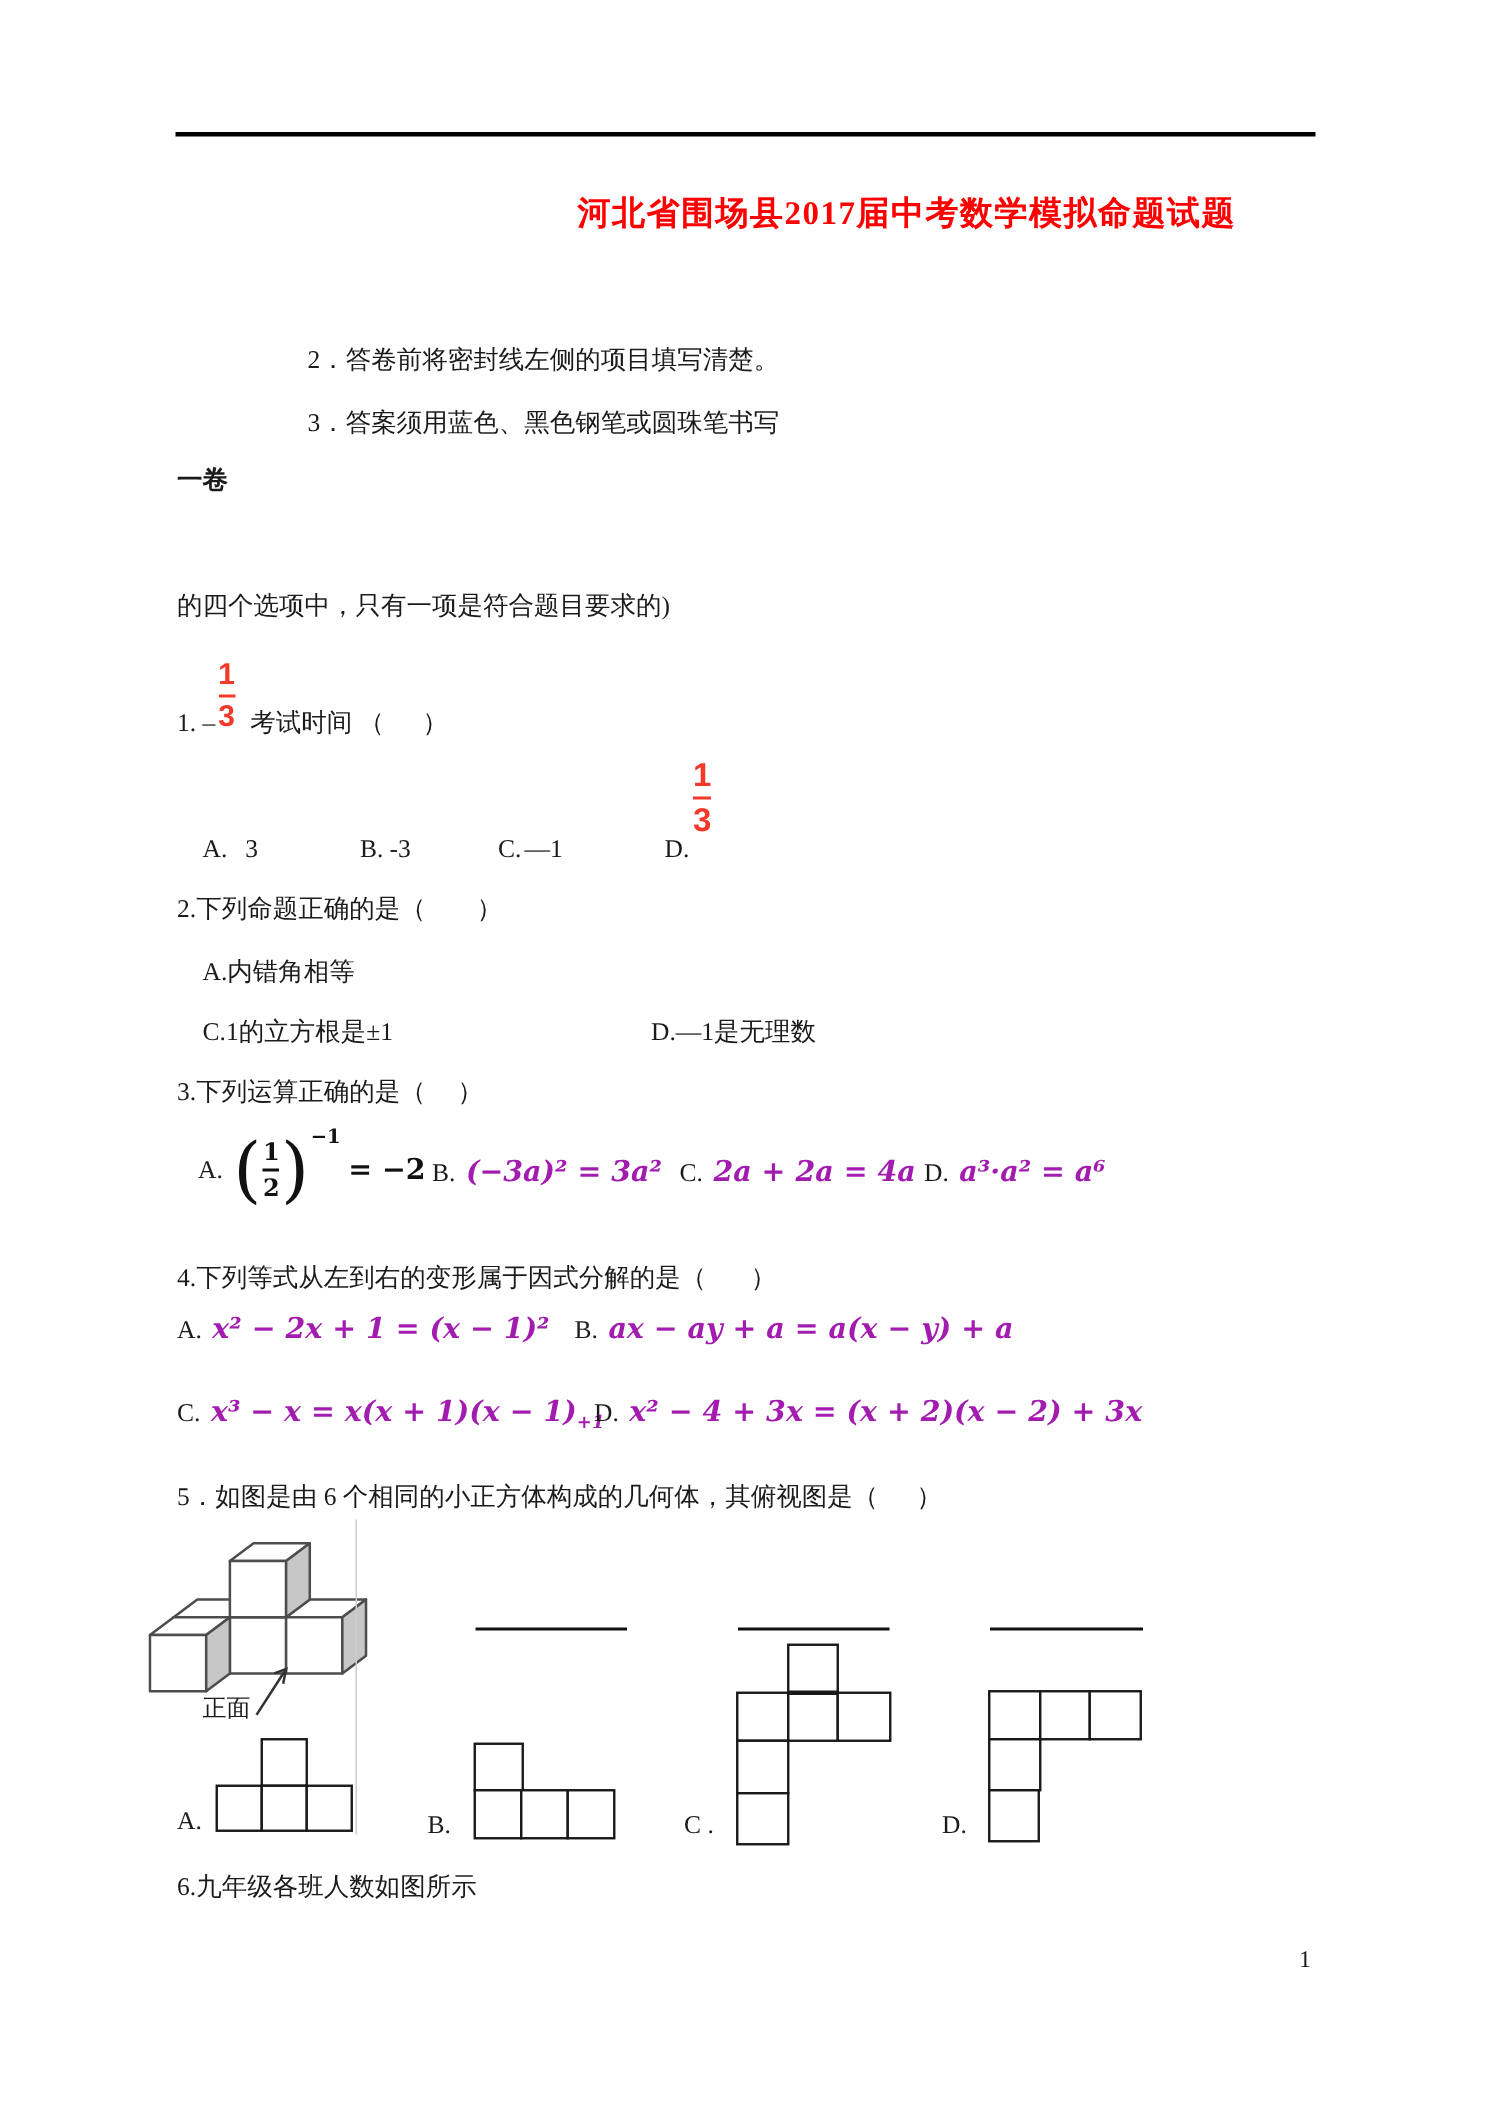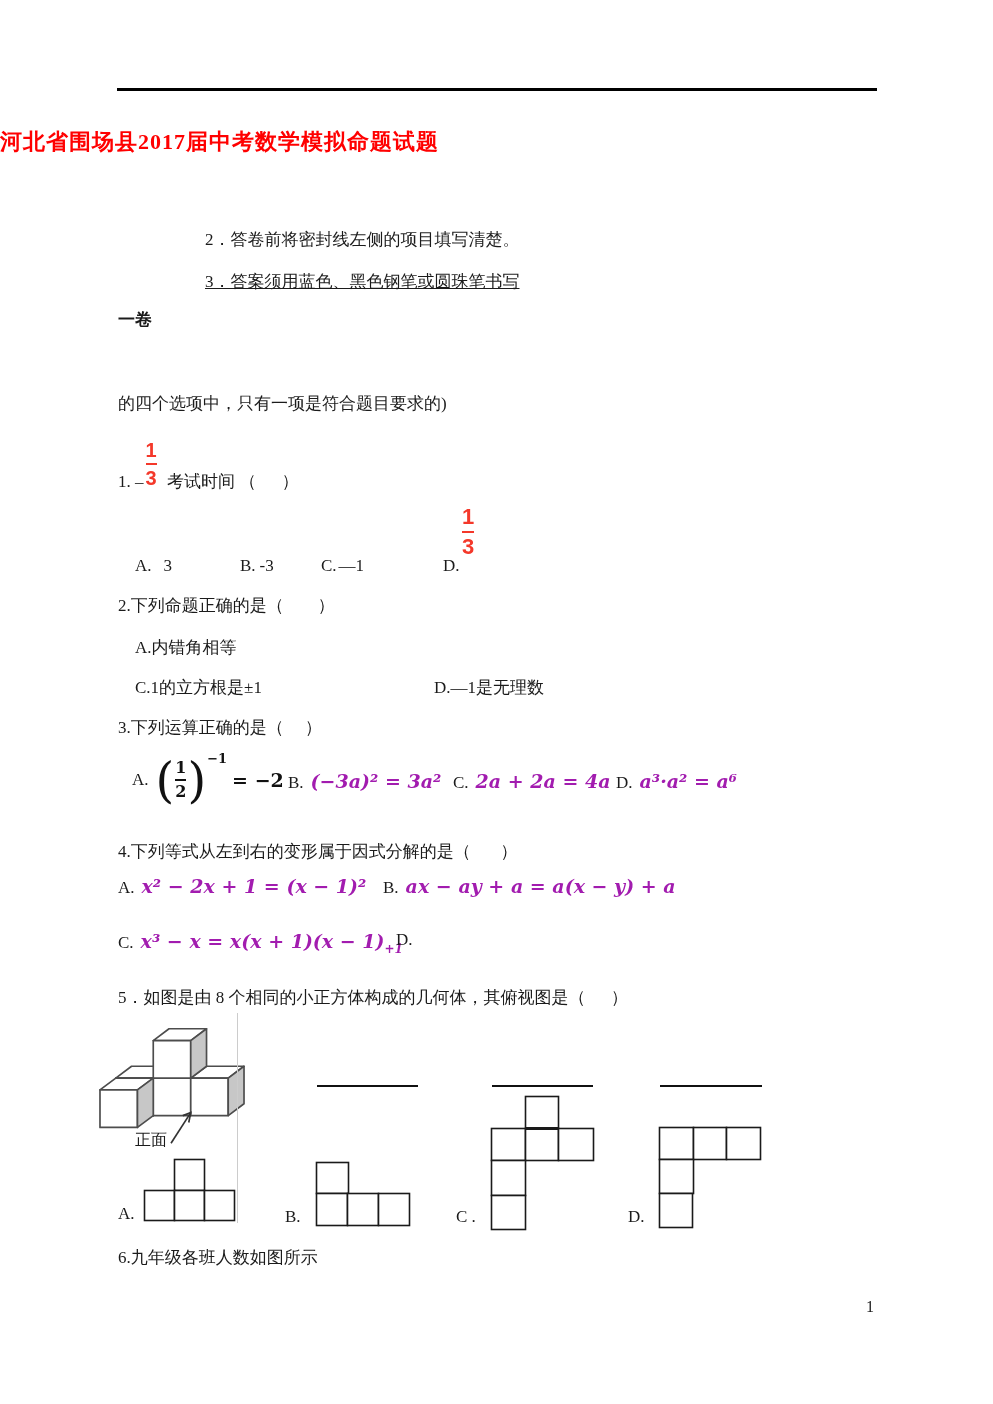--- a/index.html
+++ b/index.html
@@ -1,21 +1,21 @@
 <!DOCTYPE html>
 <html><head>
 <meta charset="utf-8">
 <style>
   html,body{margin:0;padding:0;background:#ffffff;}
   .page{position:relative;width:993px;height:1404px;background:#ffffff;overflow:hidden;
         font-family:"Liberation Serif","DejaVu Serif",serif;color:#1b1b1b;}
   .abs{position:absolute;}
   .t{font-size:17px;white-space:pre;line-height:1.25;}
   .b{font-weight:bold;}
-  .center{left:0;width:824px;text-align:left;}
+  .center{left:0;width:824px;text-align:right;}
   .title{font-size:22px;font-weight:bold;color:#ff0000;letter-spacing:1px;}
   .rule{background:#000000;}
   .redfx{color:#f4382a;}
   
   .frac{display:inline-flex;flex-direction:column;align-items:center;line-height:1;font-weight:bold;}
   .frac .num,.frac .den{font-size:20px;font-family:"Liberation Sans","DejaVu Sans",sans-serif;}
   .frac .bar{align-self:stretch;height:2px;background:currentColor;margin:3px 0;}
   .q1row{display:flex;align-items:flex-end;height:70px;}
   .q1row .frac{margin:0 6px 6px 2px;}
   
@@ -42,39 +42,39 @@
 
 <div class="page">
 
   <div class="abs rule" style="left:117px;top:88px;width:760px;height:3px;"></div>
 
   <div class="abs center" style="top:127px;">
     <span class="title">河北省围场县2017届中考数学模拟命题试题</span>
   </div>
 
   <div class="abs t" style="left:205px;top:229px;">2．答卷前将密封线左侧的项目填写清楚。</div>
-  <div class="abs t" style="left:205px;top:271px;text-decoration:underline;">3．答案须用蓝色、黑色钢笔或圆珠笔书写</div>
+  <div class="abs t" style="left:205px;top:271px;">3．答案须用蓝色、黑色钢笔或圆珠笔书写</div>
 
   <div class="abs t b" style="left:118px;top:309px;">一卷</div>
 
   <div class="abs t" style="left:118px;top:393px;">的四个选项中，只有一项是符合题目要求的)</div>
 
   <div class="abs q1row" style="left:118px;top:424px;">
     <span class="t" style="padding-bottom:2px;">1. –</span>
     <span class="frac redfx">
       <span class="num">1</span>
       <span class="bar"></span>
       <span class="den">3</span>
     </span>
     <span class="t" style="padding-bottom:2px;"> 考试时间 （      ）</span>
   </div>
 
   <div class="abs t" style="left:135px;top:555px;"><span>A.</span><span style="margin-left:12px;">3</span></div>
   <div class="abs t" style="left:240px;top:555px;"><span>B.</span><span style="margin-left:4px;">-3</span></div>
-  <div class="abs t" style="left:321px;top:555px;text-align:center;"><span>C.</span><span style="margin-left:2px;">—1</span></div>
+  <div class="abs t" style="left:332px;top:555px;text-align:center;"><span>C.</span><span style="margin-left:2px;">—1</span></div>
   <div class="abs t" style="left:443px;top:555px;">D.</div>
   <div class="abs frac redfx" style="left:462px;top:506px;">
     <span class="num" style="font-size:22px;">1</span>
     <span class="bar"></span>
     <span class="den" style="font-size:22px;">3</span>
   </div>
 
   <div class="abs t" style="left:118px;top:595px;">2.下列命题正确的是（        ）</div>
   <div class="abs t" style="left:135px;top:637px;">A.内错角相等</div>
   <div class="abs t" style="left:135px;top:677px;">C.1的立方根是±1</div>
@@ -116,23 +116,24 @@
   <div class="abs fmlrow" style="left:383px;top:875px;">
     <span class="fl">B.</span>
     <span class="fml">ax − ay + a = a(x − y) + a</span>
   </div>
   <div class="abs fmlrow" style="left:118px;top:930px;">
     <span class="fl">C.</span>
     <span class="fml"><span>x³ − x = x(x + 1)(x − 1)</span><sub class="fsub">+1</sub></span>
   </div>
   <div class="abs fmlrow" style="left:396px;top:930px;">
     <span class="fl">D.</span>
-  </div>
-
-  <div class="abs t" style="left:118px;top:987px;">5．如图是由 8 个相同的小正方体构成的几何体，其俯视图是（      ）</div>
+    <span class="fml">x² − 4 + 3x = (x + 2)(x − 2) + 3x</span>
+  </div>
+
+  <div class="abs t" style="left:118px;top:987px;">5．如图是由 6 个相同的小正方体构成的几何体，其俯视图是（      ）</div>
 
   <svg class="abs" style="left:98px;top:1013px;" width="148" height="146" viewBox="0 0 150 148">
     <g stroke="#4d4d4d" stroke-width="1.7" stroke-linejoin="round">
       <polygon points="18,66 56,66 72,54 34,54" fill="#ffffff"></polygon>
       <rect x="18" y="66" width="38" height="38" fill="#ffffff"></rect>
       <polygon points="56,66 72,54 72,92 56,104" fill="#c7c7c7"></polygon>
       <rect x="56" y="66" width="38" height="38" fill="#ffffff"></rect>
       <polygon points="94,66 132,66 148,54 110,54" fill="#ffffff"></polygon>
       <rect x="94" y="66" width="38" height="38" fill="#ffffff"></rect>
       <polygon points="132,66 148,54 148,92 132,104" fill="#c7c7c7"></polygon>

